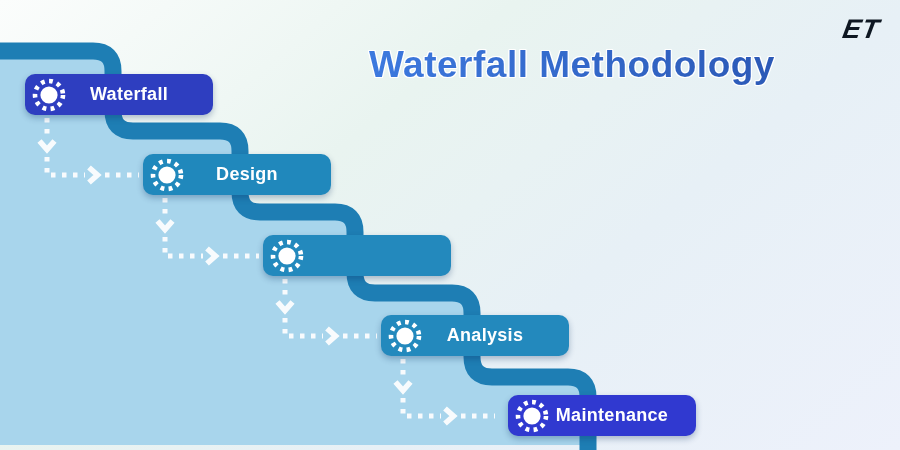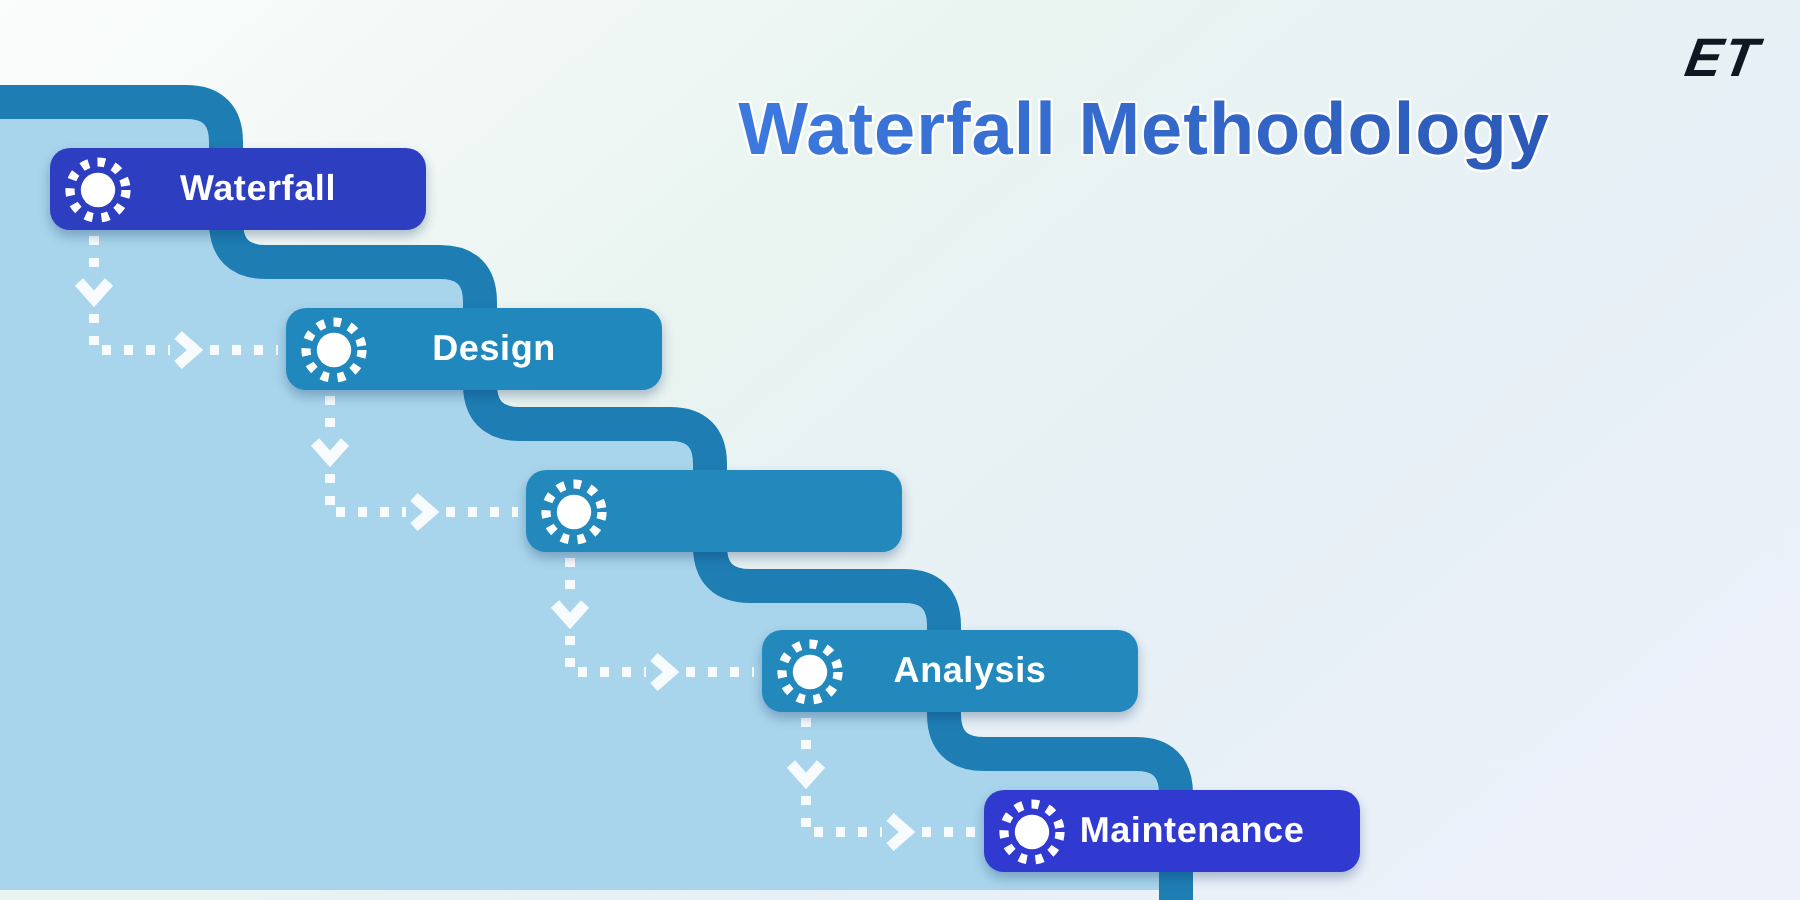--- a/index.html
+++ b/index.html
@@ -96,21 +96,21 @@
             <circle cx="19" cy="19" r="8.6" fill="#fff"></circle>
           </svg></span>
       </div>
       <div class="pill" style="left: 381px; top: 315px; background: rgb(35, 137, 189);">
         <span class="icon"><svg width="38" height="38" viewBox="0 0 38 38">
             <circle cx="19" cy="19" r="14" fill="none" stroke="#fff" stroke-width="4.6" stroke-dasharray="3.8 4.4"></circle>
             <circle cx="19" cy="19" r="8.6" fill="#fff"></circle>
           </svg></span>
         <span class="label">Analysis</span>
       </div>
-      <div class="pill" style="left: 492px; top: 395px; background: rgb(48, 57, 208);">
+      <div class="pill" style="left: 508px; top: 395px; background: rgb(48, 57, 208);">
         <span class="icon"><svg width="38" height="38" viewBox="0 0 38 38">
             <circle cx="19" cy="19" r="14" fill="none" stroke="#fff" stroke-width="4.6" stroke-dasharray="3.8 4.4"></circle>
             <circle cx="19" cy="19" r="8.6" fill="#fff"></circle>
           </svg></span>
         <span class="label">Maintenance</span>
       </div>
     </div>
 </div>
 
 </body></html>

